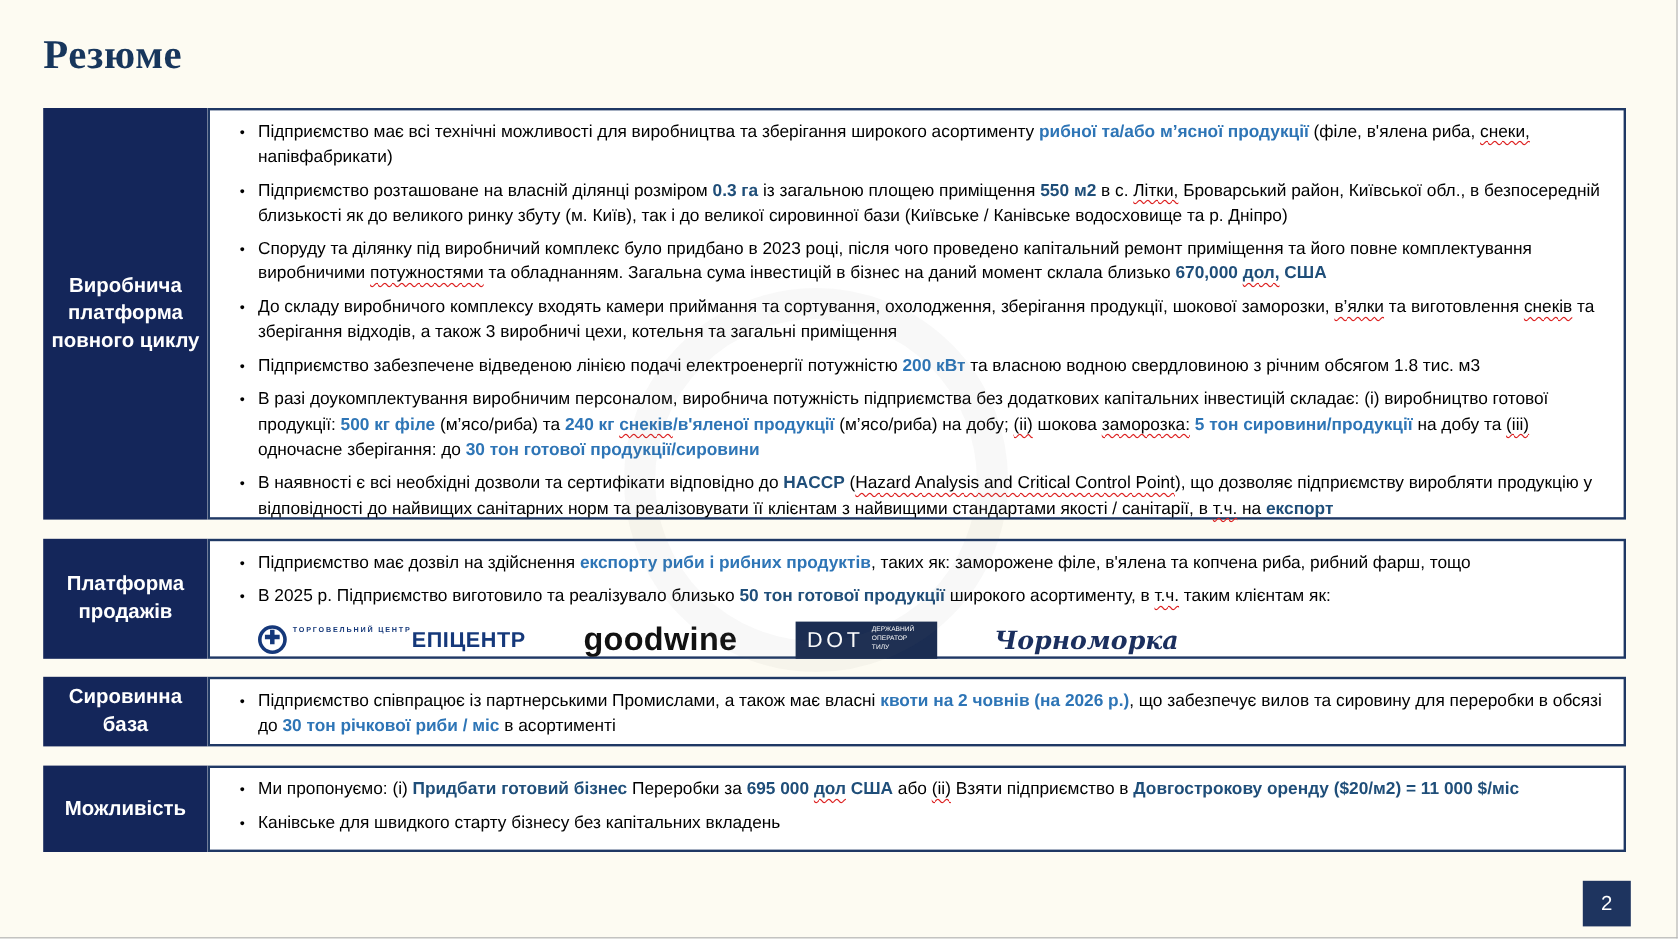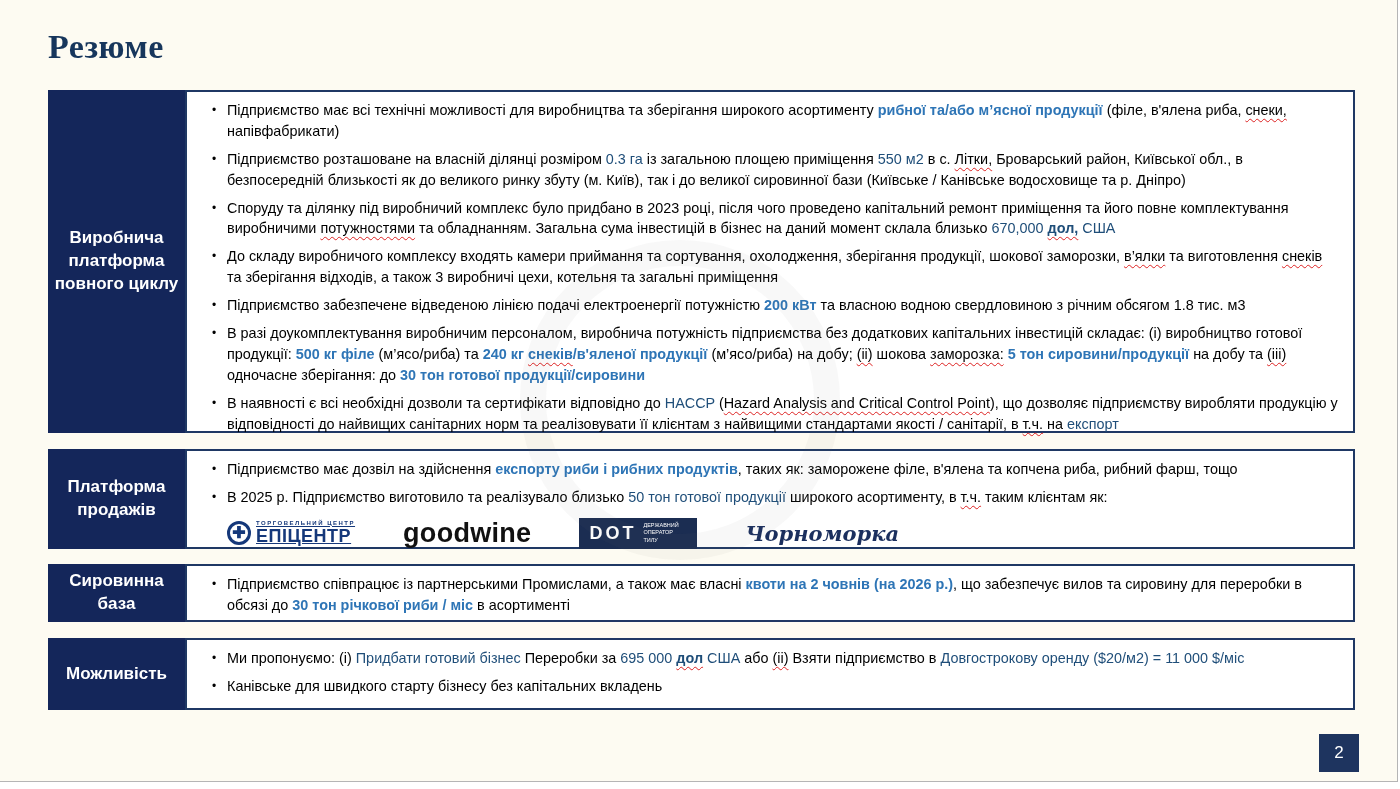--- a/index.html
+++ b/index.html
@@ -1,54 +1,54 @@
 <!DOCTYPE html>
 <html><head>
 <meta charset="utf-8">
 <style>
   * { margin:0; padding:0; box-sizing:border-box; }
   html,body { width:1400px; height:789px; background:#ffffff; overflow:hidden;
               font-family:"Liberation Sans", sans-serif; }
   .slide { position:absolute; left:0; top:0; width:1398px; height:782px;
            background:#fdfbf2; border-right:1px solid #b5b5b5; border-bottom:1px solid #b5b5b5;
-           padding:28px 42px 0 48px; }
+           padding:28px 42px 0 36px; }
   .title { font-family:"Liberation Serif", serif; font-weight:700; font-size:34px;
            color:#17365c; margin-bottom:24px; letter-spacing:0.5px; }
   .rows  { display:flex; flex-direction:column; }
   .row   { display:flex; align-items:stretch; }
   .row.s1 { height:343px; margin-bottom:16px; }
   .row.s2 { height:100px; margin-bottom:15px; }
   .row.s3 { height:58px;  margin-bottom:16px; }
   .row.s4 { height:72px; }
   .label { width:137px; flex:0 0 137px; background:#14265a;
            color:#ffffff; font-weight:700; font-size:17px; line-height:1.35;
            display:flex; align-items:center; justify-content:center; text-align:center;
            padding:4px 6px; }
   .box   { flex:1; background:#ffffff; border:2px solid #1f3864; padding:8px 14px 6px 14px; }
   .bullet { display:flex; margin-bottom:7px; }
   .dot   { flex:0 0 26px; text-align:center; font-size:12px; line-height:21px; color:#000; }
   .txt   { flex:1; font-size:14.4px; line-height:1.45; color:#000; }
   .r-n   { }
   .r-b1  { font-weight:700; color:#2e75b6; }
-  .r-b2  { font-weight:400; color:#1f4e79; }
+  .r-b2  { font-weight:700; color:#1f4e79; }
   .r-sp  { text-decoration:underline wavy #d22; text-decoration-thickness:1px; text-underline-offset:3px; }
   .r-b1sp{ font-weight:700; color:#2e75b6; text-decoration:underline wavy #d22; text-decoration-thickness:1px; text-underline-offset:3px; }
   .r-b2sp{ font-weight:700; color:#1f4e79; text-decoration:underline wavy #d22; text-decoration-thickness:1px; text-underline-offset:3px; }
   .logos { display:flex; align-items:center; gap:48px; margin:6px 0 0 26px; height:36px; }
   .logo-epicentr { display:flex; align-items:center; gap:5px; color:#15387a; }
   .epi-circle { width:24px; height:24px; border:3px solid #15387a; border-radius:50%;
                 display:flex; align-items:center; justify-content:center;
                 font-size:16px; font-weight:700; color:#15387a; line-height:1; }
-  .epi-col { display:flex; flex-direction:column;text-decoration:underline; }
+  .epi-col { display:flex; flex-direction:row; }
   .epi-top { font-size:6px; font-weight:700; letter-spacing:1.5px; color:#15387a; }
   .epi-name{ font-size:18px; font-weight:800; letter-spacing:0.5px; color:#15387a; }
   .logo-goodwine { font-size:27px; font-weight:700; color:#111; letter-spacing:0.3px; }
   .logo-dot { background:#1b2d52; color:#fff; display:flex; align-items:center;
               gap:7px; padding:4px 10px; height:31px; }
-  .dot-name { font-size:18px; font-weight:700; letter-spacing:3px; }
+  .dot-name { font-size:18px; font-weight:400; letter-spacing:3px; }
   .dot-sub  { font-size:5.5px; line-height:1.3; width:44px; text-transform:uppercase; }
   .logo-chornomorka { font-family:"DejaVu Serif", serif; font-style:italic; font-weight:700;
                       font-size:21px; color:#1b2f5e; }
   .pagenum { position:absolute; right:38px; bottom:9px; width:40px; height:38px;
              background:#1e345f; color:#fff; font-size:17px; font-weight:400;
              display:flex; align-items:center; justify-content:center; }
   .watermark { position:absolute; left:520px; top:240px; width:320px; height:320px;
                border:26px solid rgba(120,120,120,0.05); border-radius:50%; pointer-events:none; }
 </style>
 </head>

